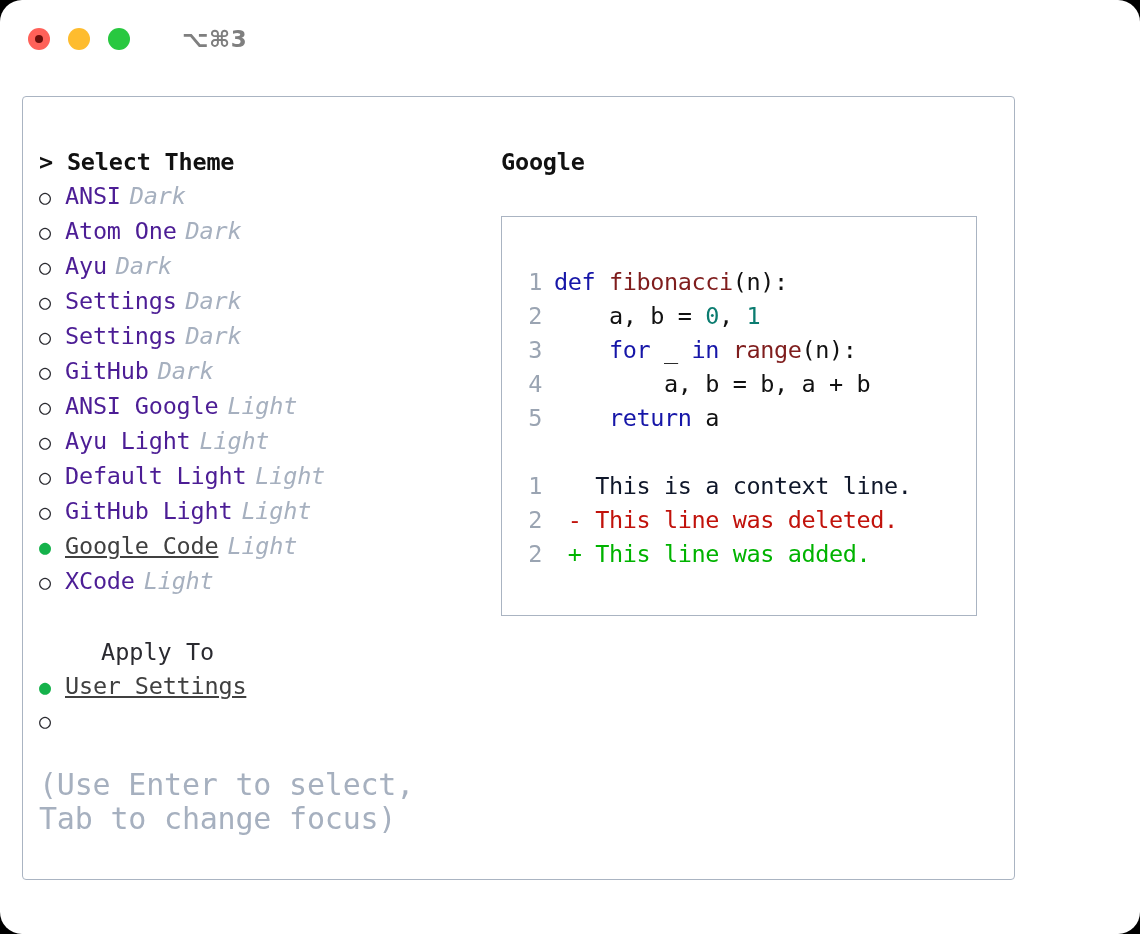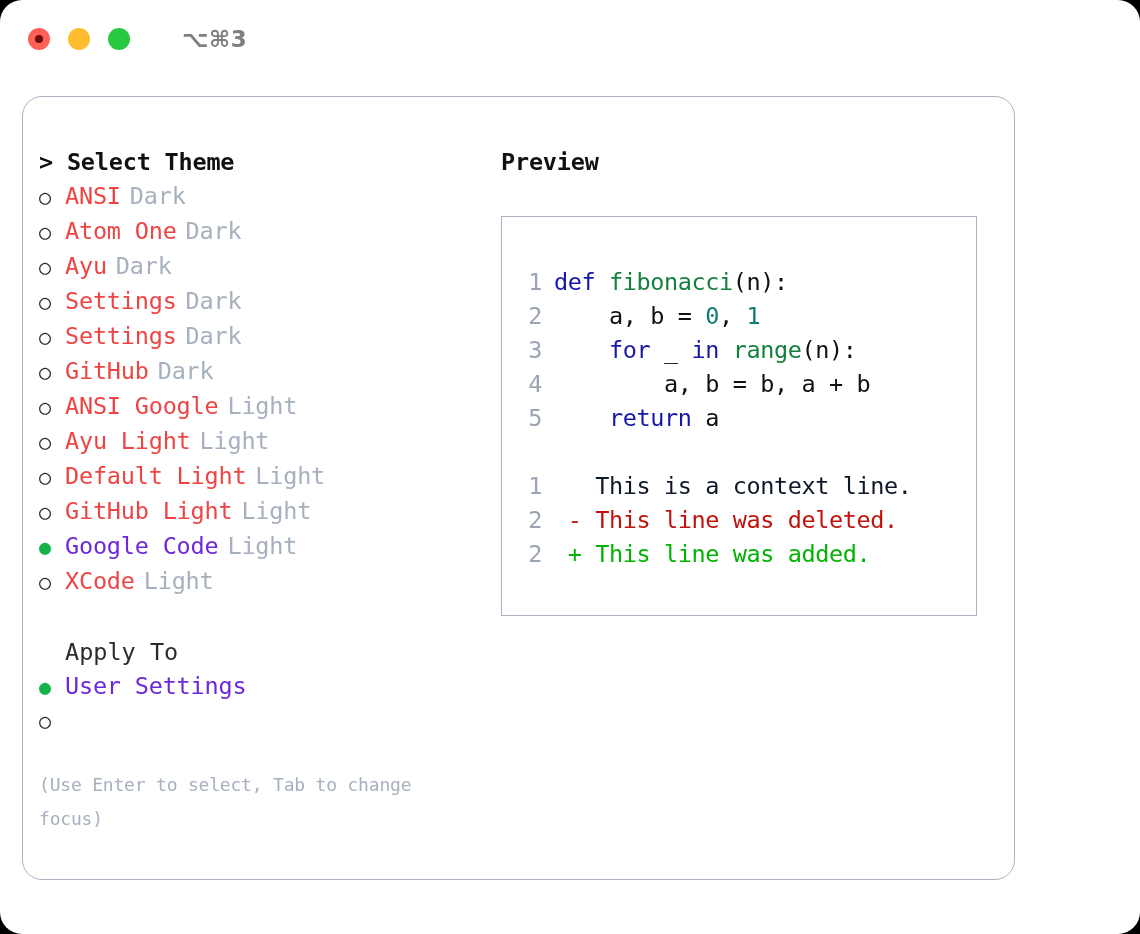--- a/index.html
+++ b/index.html
@@ -70,21 +70,21 @@
   }
 
   
   .panel {
     position: absolute;
     left: 22px;
     top: 96px;
     width: 993px;
     height: 784px;
     border: 1.6px solid #aab4c2;
-    border-radius: 20px;
+    border-radius: 4px;
     background: #ffffff;
     box-sizing: border-box;
   }
 
   
   .col-left {
     position: absolute;
     left: 16px;
     top: 48px;
     width: 460px;
@@ -119,40 +119,42 @@
     display: inline-block;
     width: 26px;
     flex: 0 0 26px;
     font-size: 20px;
     color: #2a2a30;
     line-height: 34px;
   }
   .bullet.filled { color: #15b24b; }
   .bullet.blank  { color: transparent; }
 
-  .opt-label { color: #ef4444; }
-  .opt.selected .opt-label { color: #6d28d9; }
+  .opt-label { color: #4c1d95; }
+  .opt.selected .opt-label { color: #404040; text-decoration: underline; }
   .opt-suffix {
     color: #a6b0bf;
     margin-left: 9px;
+    font-style: italic;
   }
 
   .group-title {
     font-size: 23.5px;
     line-height: 34px;
     color: #2a2a30;
     white-space: pre;
     display: flex;
+    gap: 36px;
   }
 
   .spacer-lg { height: 36px; }
   .spacer-md { height: 30px; }
 
   .hint {
-    font-size: 18px;
+    font-size: 30px;
     line-height: 34px;
     color: #a6b0bf;
     width: 420px;
     white-space: pre-wrap;
     letter-spacing: -0.2px;
   }
 
   
   .preview-box {
     margin-top: 37px;
@@ -177,21 +179,21 @@
     display: inline-block;
     width: 22px;
     text-align: right;
     color: #9aa4b2;
     margin-right: 12px;
   }
   .blank-line { height: 34px; display: block; }
 
   
   .t-kw   { color: #1616a8; text-align: center; }
-  .t-fn   { color: #15803d; }
+  .t-fn   { color: #7f1d1d; }
   .t-num  { color: #0b7c70; }
   .t-pl   { color: #111111; }
   .t-ctx  { color: #0f172a; }
   .t-del  { color: #c1120b; }
   .t-add  { color: #00b300; }
 </style>
 </head>
 <body>
 
 <div class="window">
@@ -290,21 +292,21 @@
           <span class="bullet">○</span>
         </div>
       </div>
 
       <div class="spacer-md"></div>
 
       <div class="hint">(Use Enter to select, Tab to change focus)</div>
     </div>
 
     <div class="col-right">
-      <div class="heading">Preview</div>
+      <div class="heading">Google</div>
 
       <div class="preview-box">
         <div class="code" id="code-render"><span class="code-line"><span class="lineno">1</span><span class="t-kw">def </span><span class="t-fn">fibonacci</span><span class="t-pl">(n):</span></span><span class="code-line"><span class="lineno">2</span><span class="t-pl">    a, b = </span><span class="t-num">0</span><span class="t-pl">, </span><span class="t-num">1</span></span><span class="code-line"><span class="lineno">3</span><span class="t-pl">    </span><span class="t-kw">for</span><span class="t-pl"> _ </span><span class="t-kw">in</span><span class="t-pl"> </span><span class="t-fn">range</span><span class="t-pl">(n):</span></span><span class="code-line"><span class="lineno">4</span><span class="t-pl">        a, b = b, a + b</span></span><span class="code-line"><span class="lineno">5</span><span class="t-pl">    </span><span class="t-kw">return</span><span class="t-pl"> a</span></span><span class="blank-line"></span><span class="code-line"><span class="lineno">1</span><span class="t-ctx">  </span><span class="t-ctx"> This is a context line.</span></span><span class="code-line"><span class="lineno">2</span><span class="t-del"> -</span><span class="t-del"> This line was deleted.</span></span><span class="code-line"><span class="lineno">2</span><span class="t-add"> +</span><span class="t-add"> This line was added.</span></span></div>
       </div>
     </div>
 
   </div>
 </div>
 
 </body></html>

